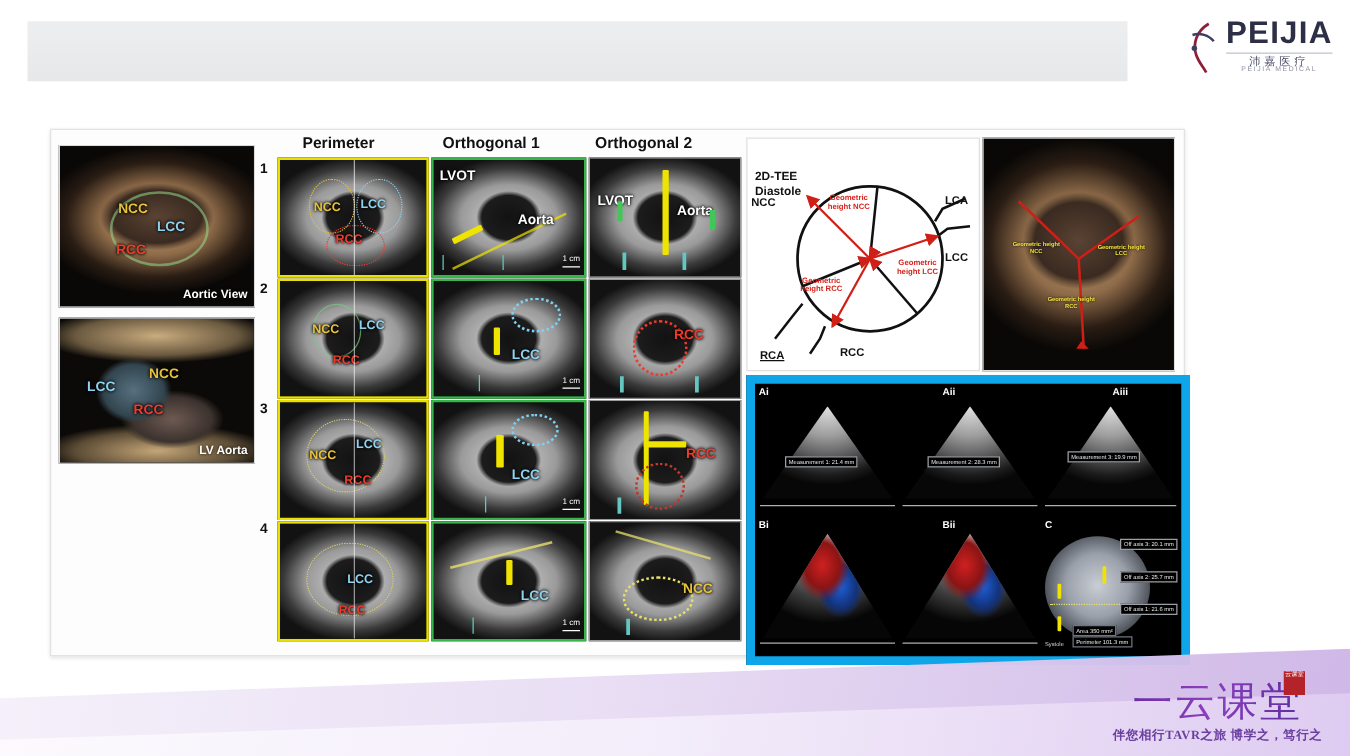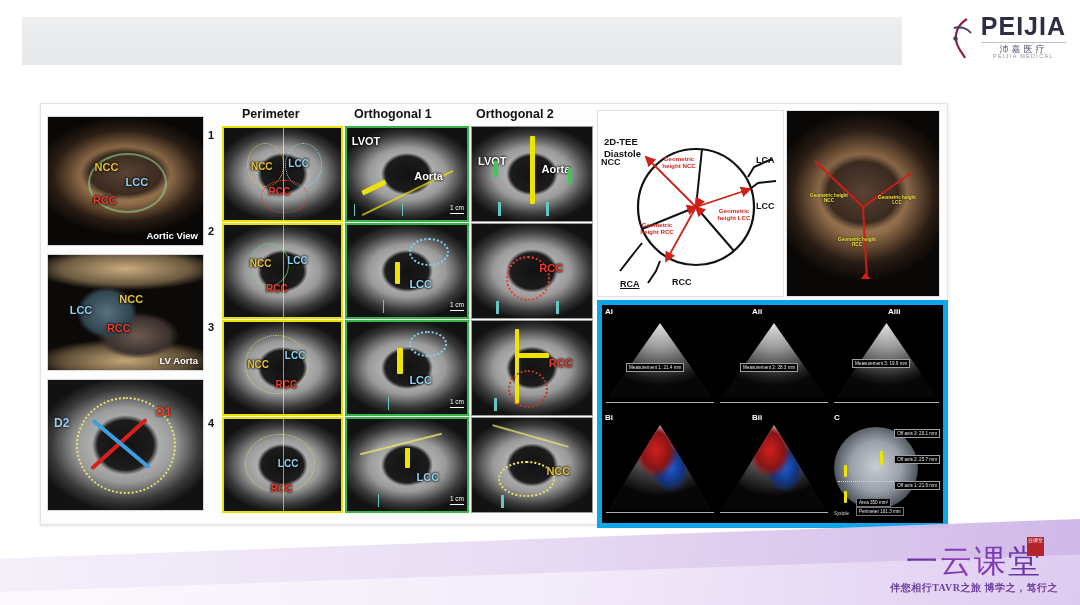--- a/index.html
+++ b/index.html
@@ -115,21 +115,21 @@
   .gh-lbl{position:absolute;font-size:6.2px;color:#d6261e;font-weight:bold;line-height:1.2;text-align:center;}
 
   
   .gh3d{position:absolute;left:745px;top:6px;width:152px;height:185px;background:#000;
         border:1px solid #e0e0e0;overflow:hidden;}
   .gh-tag{position:absolute;font-size:4.6px;color:#f2e33a;font-weight:bold;line-height:1.15;
           text-align:center;text-shadow:0 0 2px #000;}
 
   
   .comp{position:absolute;left:556px;top:196px;width:341px;height:218px;background:#000;
-        border:5px solid #0ea5e9;overflow:hidden;}
+        border:7px solid #0ea5e9;overflow:hidden;}
   .sub{position:absolute;overflow:hidden;background:#000;}
   .sub-lbl{position:absolute;color:#fff;font-size:8px;font-weight:bold;text-shadow:0 0 3px #000;}
   .meas{position:absolute;background:#000;border:1px solid #9aa0a6;color:#e9e9e9;
         font-size:4.6px;padding:1px 2px;white-space:nowrap;}
   .fan{
     position:absolute;
     background:
       radial-gradient(ellipse 70% 85% at 50% 0%,#e2e2e2 0%,#9d9d9d 38%,#565656 66%,#1b1b1b 88%,#070707 100%);
     clip-path:polygon(50% 0,100% 100%,0 100%);
   }
@@ -220,28 +220,20 @@
       </div>
 
       <div class="lpanel lp2">
         <div class="echo-lv"></div>
         <div class="lbl lbl-lcc" style="left:14%;top:43%;">LCC</div>
         <div class="lbl lbl-ncc" style="left:46%;top:33%;">NCC</div>
         <div class="lbl lbl-rcc" style="left:38%;top:58%;">RCC</div>
         <div class="cap">LV Aorta</div>
       </div>
 
-      <div class="lpanel lp3">
-        <div class="echo-gray"></div>
-        <div class="ellipse-dot"></div>
-        <div class="arrow-d1"></div>
-        <div class="arrow-d2"></div>
-        <div class="d-lbl" style="left:6px;top:36px;color:#9dc9ec;">D2</div>
-        <div class="d-lbl" style="left:108px;top:25px;color:#ef3b2c;">D1</div>
-      </div>
 
     </div>
 
     <div class="grid-wrap">
 
       <div class="colhead" style="left:34px;">Perimeter</div>
       <div class="colhead" style="left:146px;">Orthogonal 1</div>
       <div class="colhead" style="left:268px;">Orthogonal 2</div>
 
       <div class="rownum" style="top:22px;">1</div>
@@ -389,21 +381,21 @@
         </defs>
         <line x1="98" y1="96" x2="48" y2="46" stroke="#cf1f17" stroke-width="1.8" marker-end="url(#ar)" marker-start="url(#ar)"></line>
         <line x1="98" y1="96" x2="152" y2="78" stroke="#cf1f17" stroke-width="1.8" marker-end="url(#ar)" marker-start="url(#ar)"></line>
         <line x1="98" y1="96" x2="68" y2="150" stroke="#cf1f17" stroke-width="1.8" marker-end="url(#ar)" marker-start="url(#ar)"></line>
       </svg>
 
       <div class="tee-lbl" style="left:3px;top:46px;">NCC</div>
       <div class="tee-lbl" style="left:158px;top:90px;">LCC</div>
       <div class="tee-lbl" style="left:74px;top:166px;">RCC</div>
       <div class="tee-lbl" style="left:158px;top:44px;">LCA</div>
-      <div class="tee-lbl" style="left:22px;top:168px;text-decoration:underline;">RCA</div>
+      <div class="tee-lbl" style="left:10px;top:168px;text-decoration:underline;">RCA</div>
 
       <div class="gh-lbl" style="left:58px;top:44px;width:46px;">Geometric height NCC</div>
       <div class="gh-lbl" style="left:112px;top:96px;width:48px;">Geometric height LCC</div>
       <div class="gh-lbl" style="left:36px;top:110px;width:46px;">Geometric height RCC</div>
     </div>
 
     <div class="gh3d">
       <div class="echo3d"></div>
       <svg width="152" height="185" viewBox="0 0 152 185" style="position:absolute;left:0;top:0;">
         <line x1="76" y1="96" x2="28" y2="50" stroke="#cf1f17" stroke-width="2"></line>

